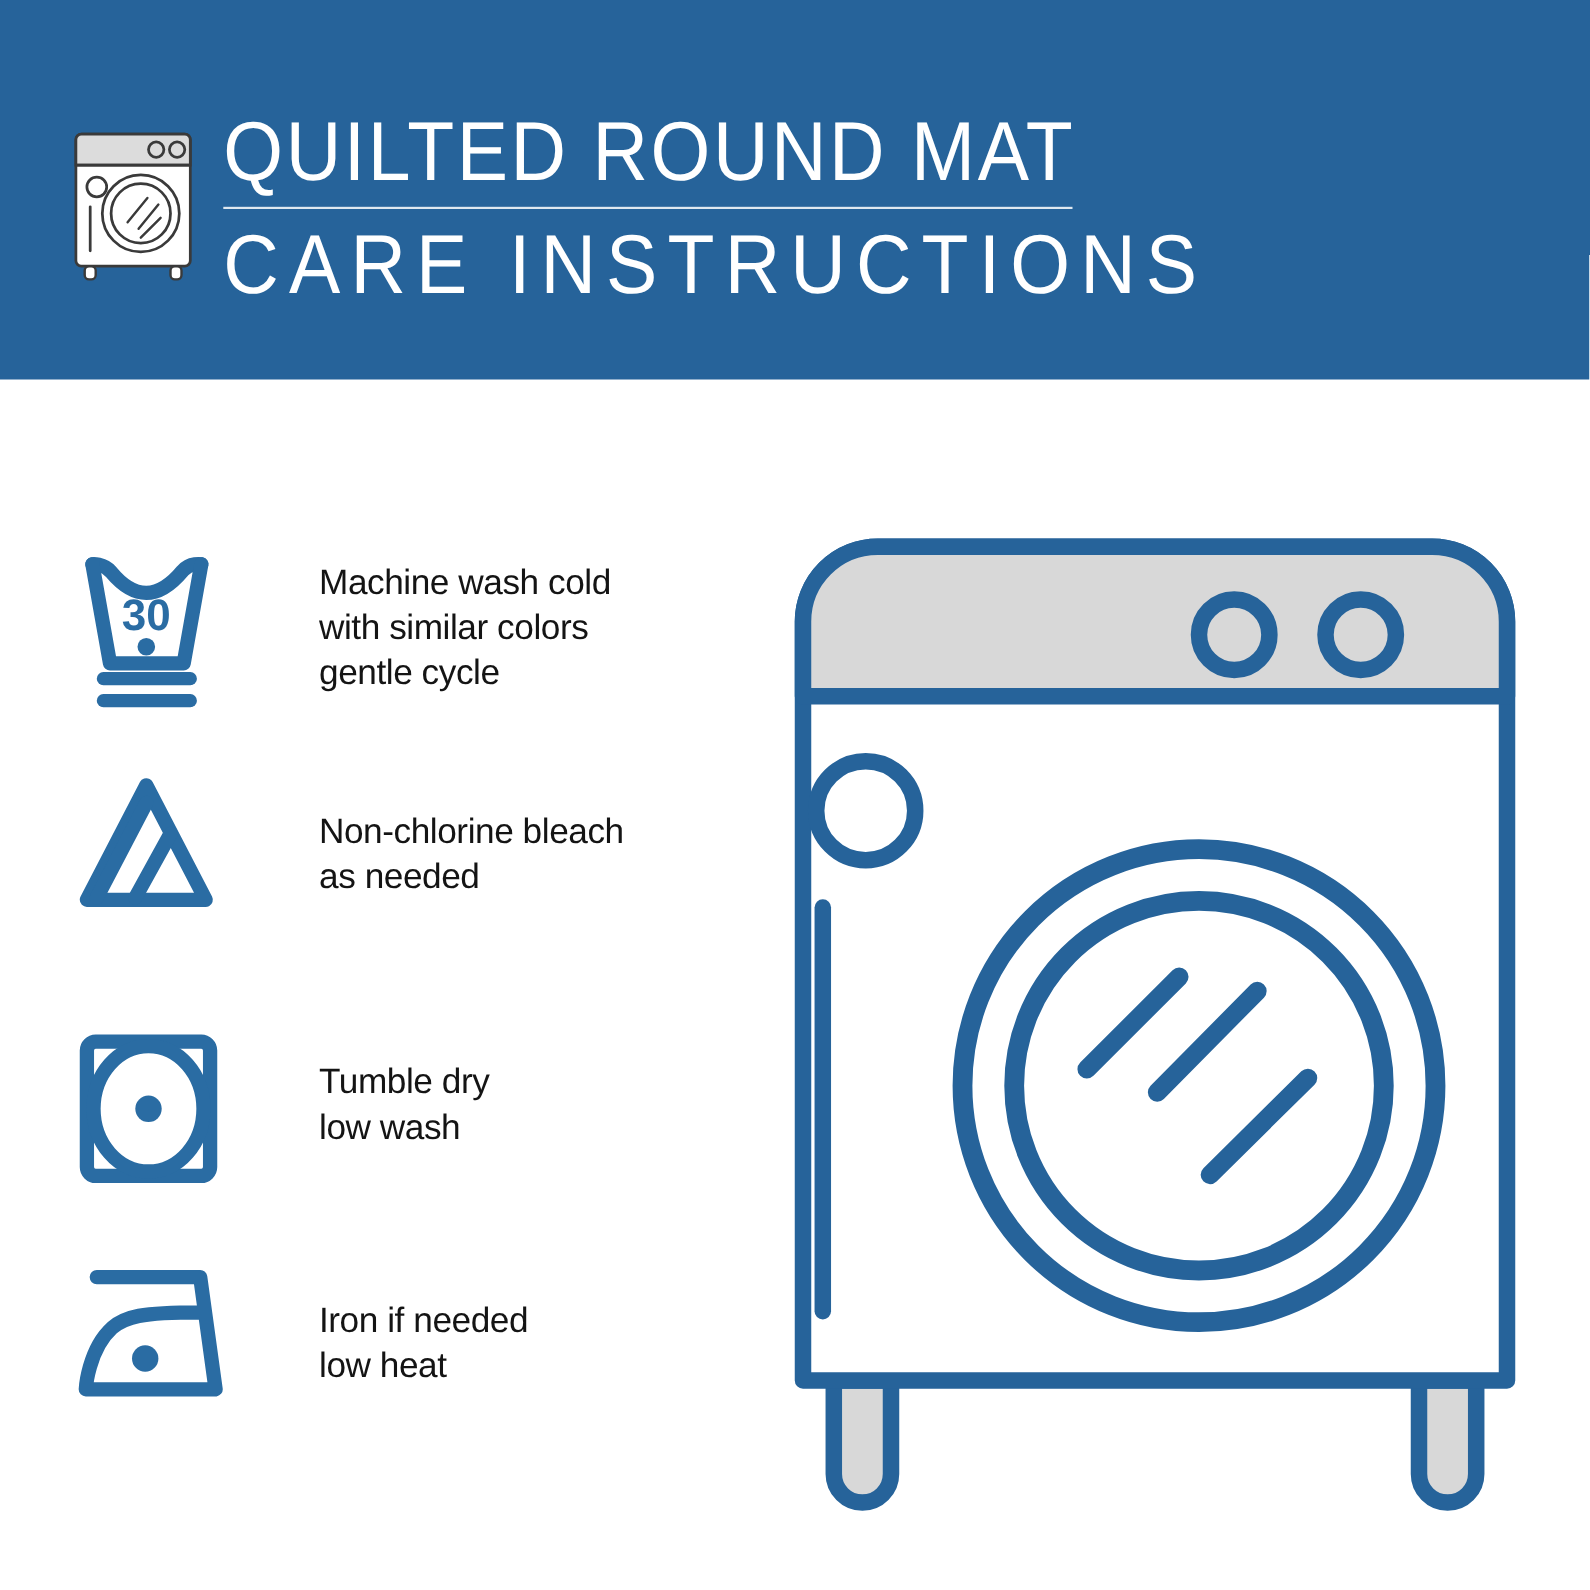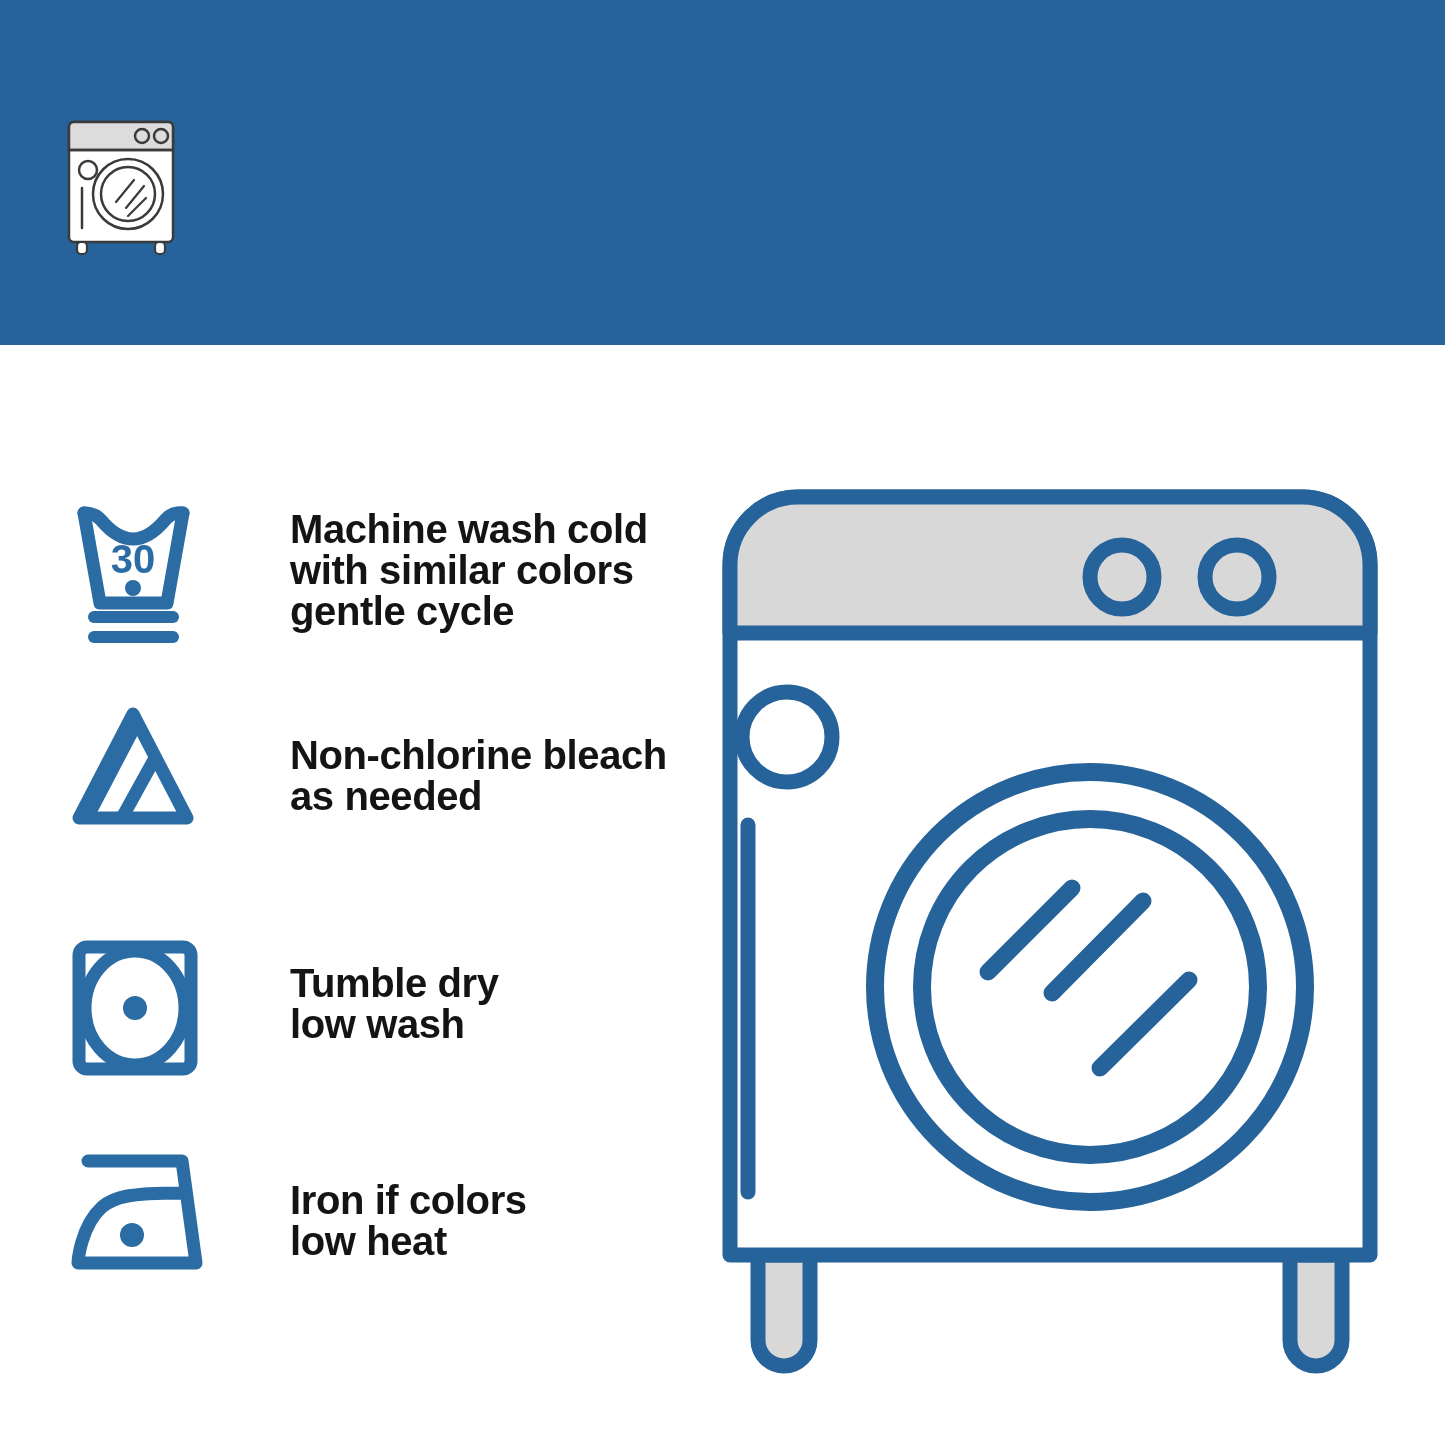--- a/index.html
+++ b/index.html
@@ -88,23 +88,23 @@
     position: absolute;
     left: 70px;
     top: 0;
     width: 165px;
     height: 160px;
   }
   .care-text {
     position: absolute;
     left: 290px;
     color: #141414;
-    font-size: 40px;
+    font-size: 32px;
     line-height: 41px;
-    font-weight: 700;
+    font-weight: 400;
     letter-spacing: -0.4px;
     font-family: "Liberation Sans", sans-serif;
     white-space: pre-line;
   }
 
   #care-item-0 { top: 150px; }
   #care-item-0 .care-icon { top: 0px; }
   #care-item-0 .care-text { top: 14px; }
 
   #care-item-1 { top: 355px; }
@@ -152,20 +152,25 @@
       <circle cx="68" cy="92" r="27" fill="#ffffff" stroke="#3a3a3a" stroke-width="2.5"></circle>
       <line x1="56" y1="100" x2="74" y2="78" stroke="#3a3a3a" stroke-width="2.2" stroke-linecap="round"></line>
       <line x1="66" y1="106" x2="84" y2="84" stroke="#3a3a3a" stroke-width="2.2" stroke-linecap="round"></line>
       <line x1="68" y1="114" x2="86" y2="96" stroke="#3a3a3a" stroke-width="2.2" stroke-linecap="round"></line>
 
       <rect x="17" y="140" width="10" height="12" rx="4" fill="#ffffff" stroke="#3a3a3a" stroke-width="2.2"></rect>
       <rect x="95" y="140" width="10" height="12" rx="4" fill="#ffffff" stroke="#3a3a3a" stroke-width="2.2"></rect>
     </svg>
   </div>
 
+  <div id="header-text-block">
+    <div id="title-line-1">QUILTED ROUND MAT</div>
+    <div id="title-divider"></div>
+    <div id="title-line-2">CARE INSTRUCTIONS</div>
+  </div>
 
 </div>
 
 <div id="care-list">
 
   <div class="care-item" id="care-item-0">
     <div class="care-icon">
       <svg width="165" height="160" viewBox="0 0 165 160" xmlns="http://www.w3.org/2000/svg">
         <g fill="none" stroke="#2a6ca3" stroke-width="13" stroke-linecap="round" stroke-linejoin="round">
           <path d="M14 18 C14 18 24 17 31 25 C41 37 52 44 63 44 C74 44 86 36 96 24 C103 16 113 18 113 18"></path>
@@ -212,21 +217,21 @@
 
   <div class="care-item" id="care-item-3">
     <div class="care-icon">
       <svg width="165" height="160" viewBox="0 0 165 160" xmlns="http://www.w3.org/2000/svg">
         <g fill="none" stroke="#2a6ca3" stroke-width="13" stroke-linecap="round" stroke-linejoin="round">
           <path d="M18 16 L112 16 L126 118 L8 118 C8 118 10 82 32 62 C44 52 58 48 112 48"></path>
         </g>
         <circle cx="62" cy="90" r="12" fill="#2a6ca3"></circle>
       </svg>
     </div>
-    <div class="care-text">Iron if colors
+    <div class="care-text">Iron if needed
 low heat</div>
   </div>
 
 </div>
 
 <div id="machine-illustration">
   <svg width="720" height="930" viewBox="0 0 720 930" xmlns="http://www.w3.org/2000/svg">
 
     <g>
       <path d="M58 795 h52 v85 a26 26 0 0 1 -52 0 z" fill="#d8d8d8" stroke="#26639a" stroke-width="15" stroke-linejoin="round"></path>

